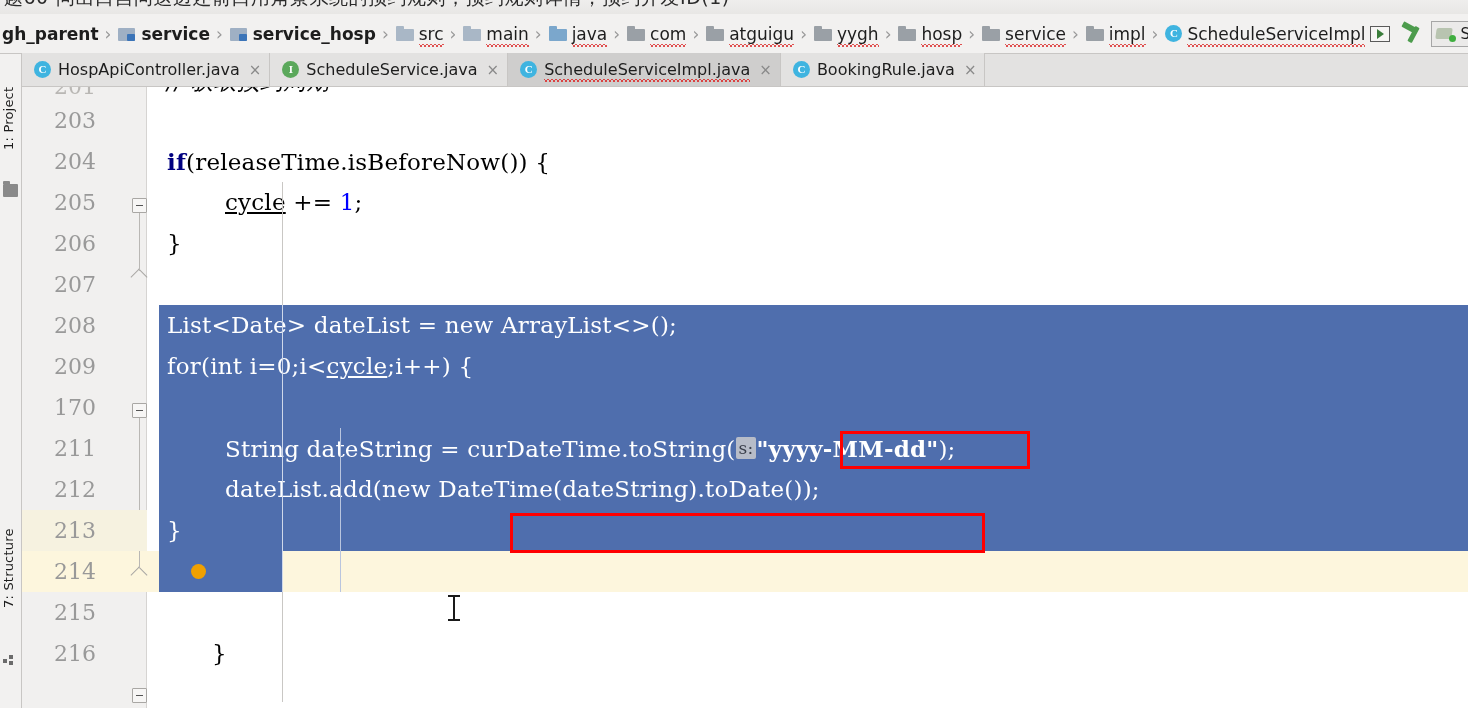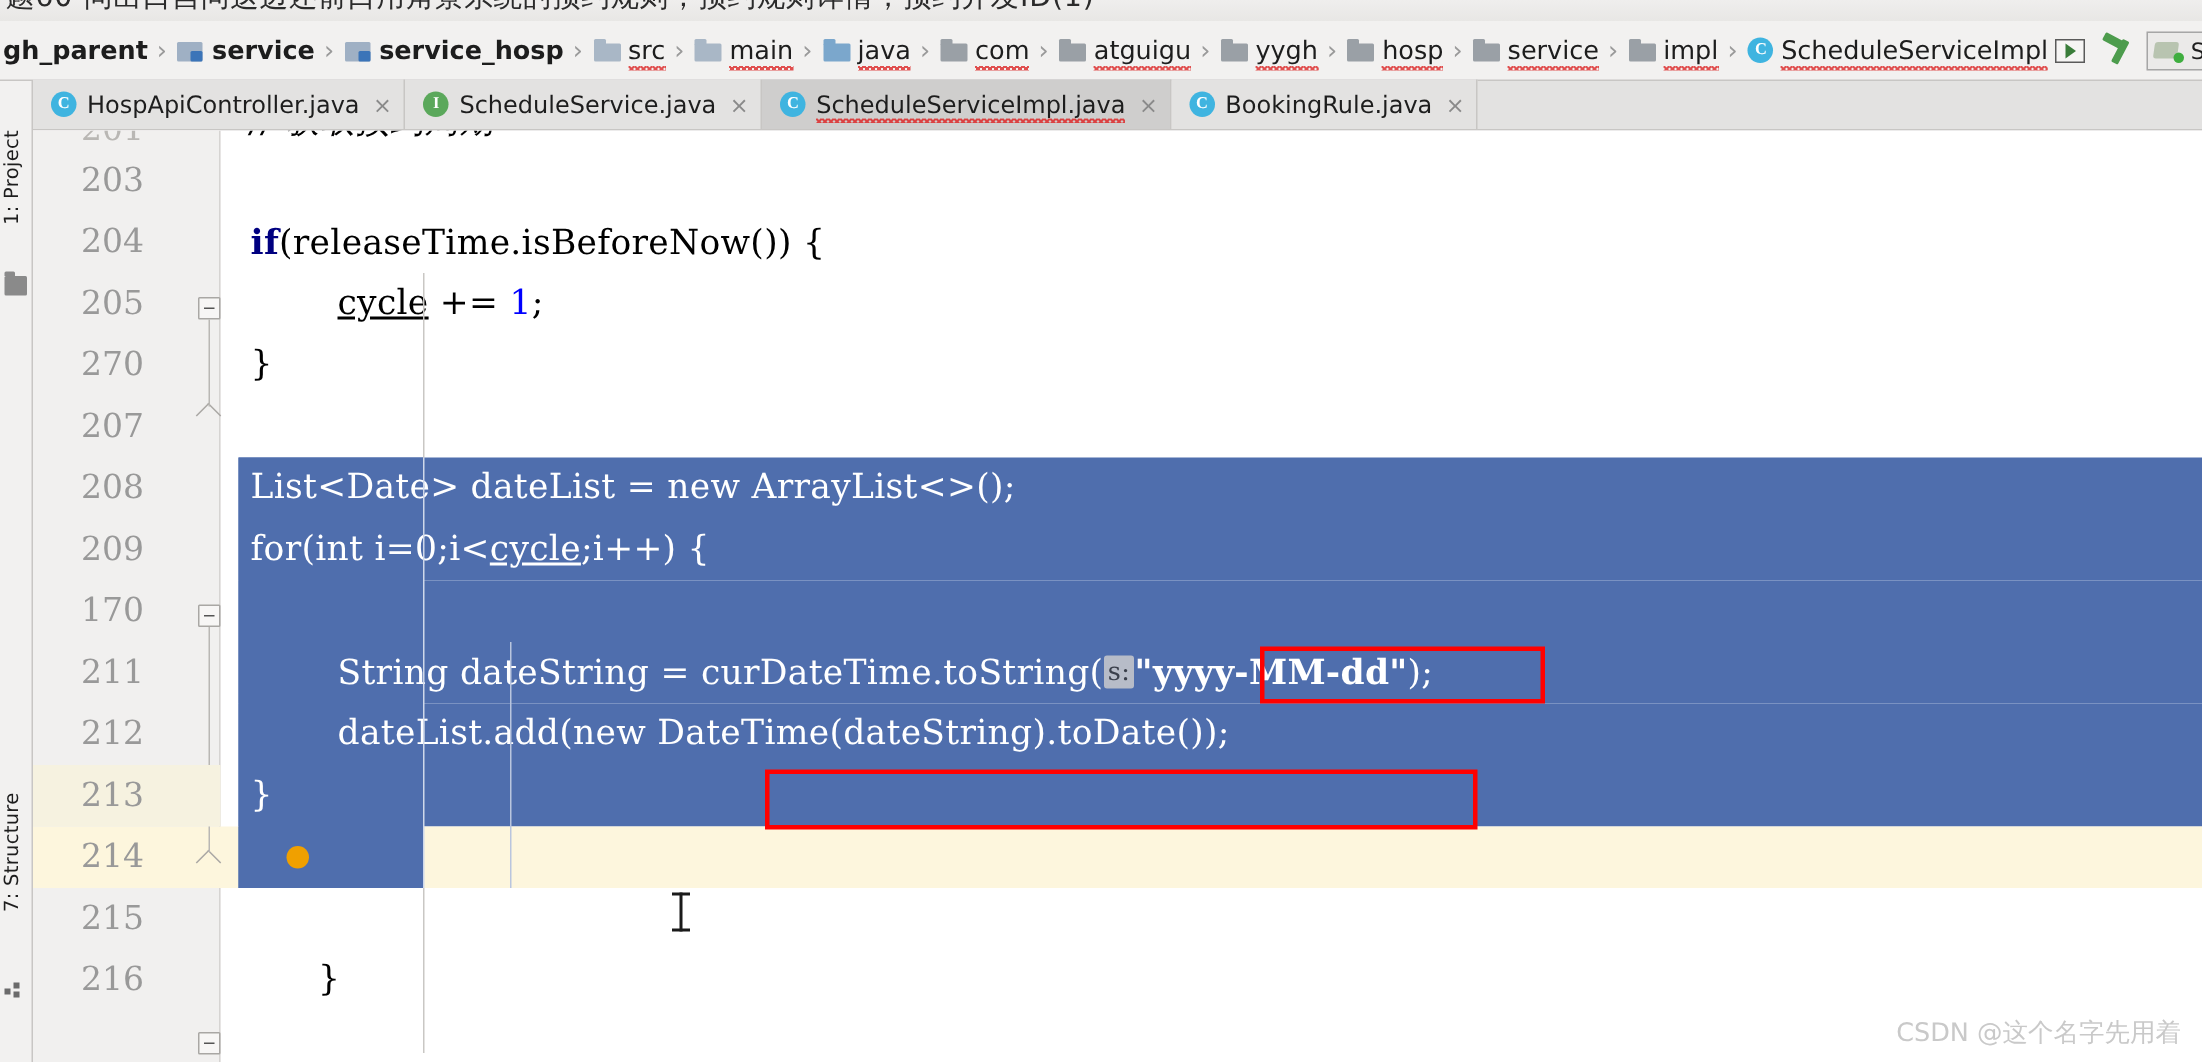--- a/index.html
+++ b/index.html
@@ -587,21 +587,21 @@
         <div class="ln">204</div>
         <div class="code"><span class="kw">if</span>(releaseTime.isBeforeNow()) {</div>
       </div>
 
       <div class="row">
         <div class="ln">205</div>
         <div class="code" style="left:203px;"><span class="ident-u">cycle</span> += <span class="num">1</span>;</div>
       </div>
 
       <div class="row">
-        <div class="ln">270</div>
+        <div class="ln">206</div>
         <div class="code">}</div>
       </div>
 
       <div class="row sel">
         <div class="ln">207</div>
         <div class="code cmt" style="color:#ffffff; font-family:'DejaVu Sans',sans-serif; font-size:24px;">//获取可预约所有日期，最后一天显示即将放号</div>
       </div>
 
       <div class="row sel">
         <div class="ln">208</div>
@@ -654,15 +654,14 @@
     <div class="redbox" style="left:488px; top:426px; width:475px; height:40px;"></div>
 
     <div class="ibeam" style="left:425px; top:508px;">
       <i></i>
         <i></i>
         <i></i>
     </div>
 
   </div>
 
-  <div class="watermark">CSDN @这个名字先用着</div>
 
 </div>
 
 </body></html>

